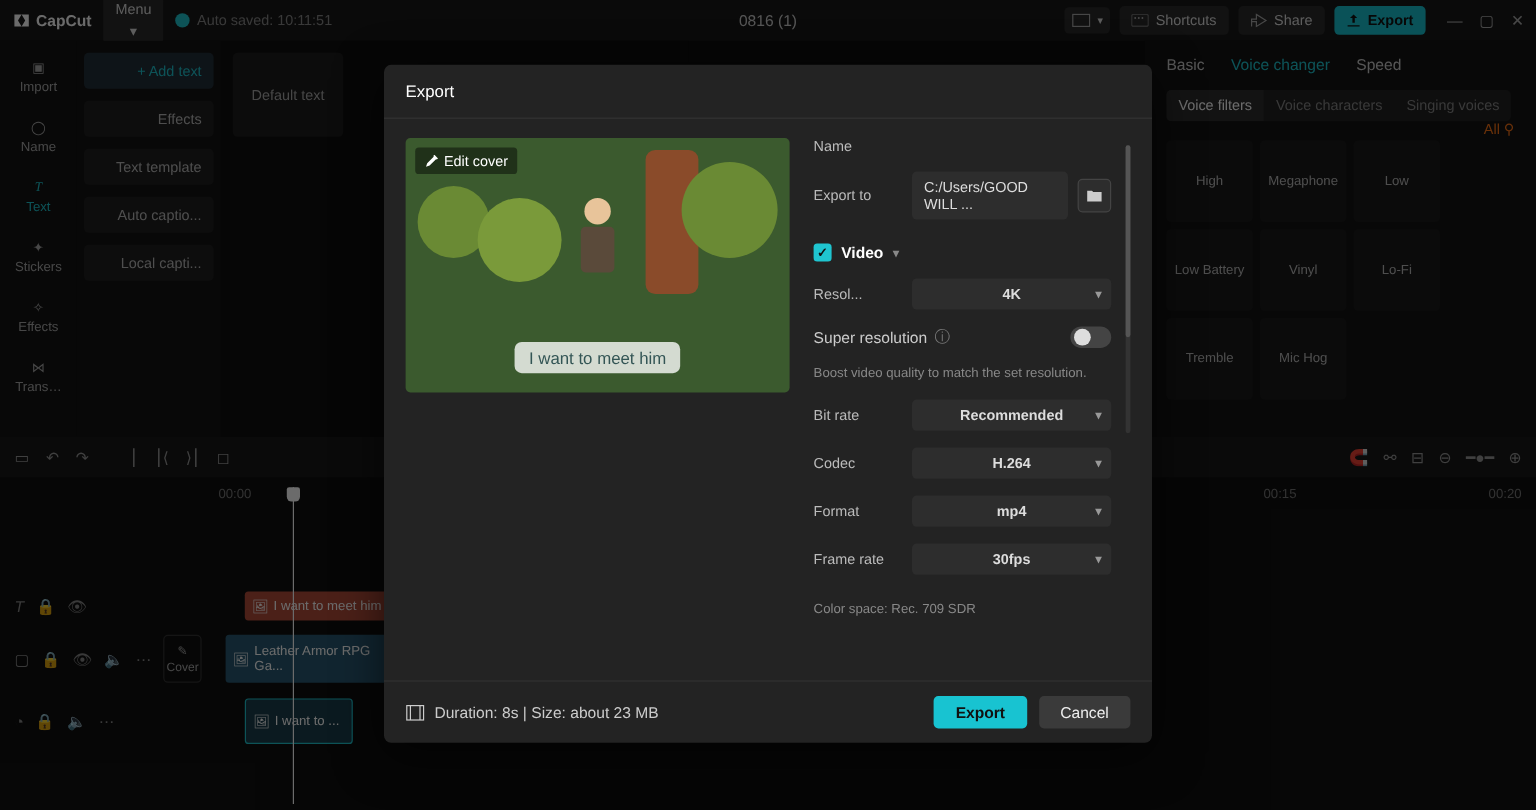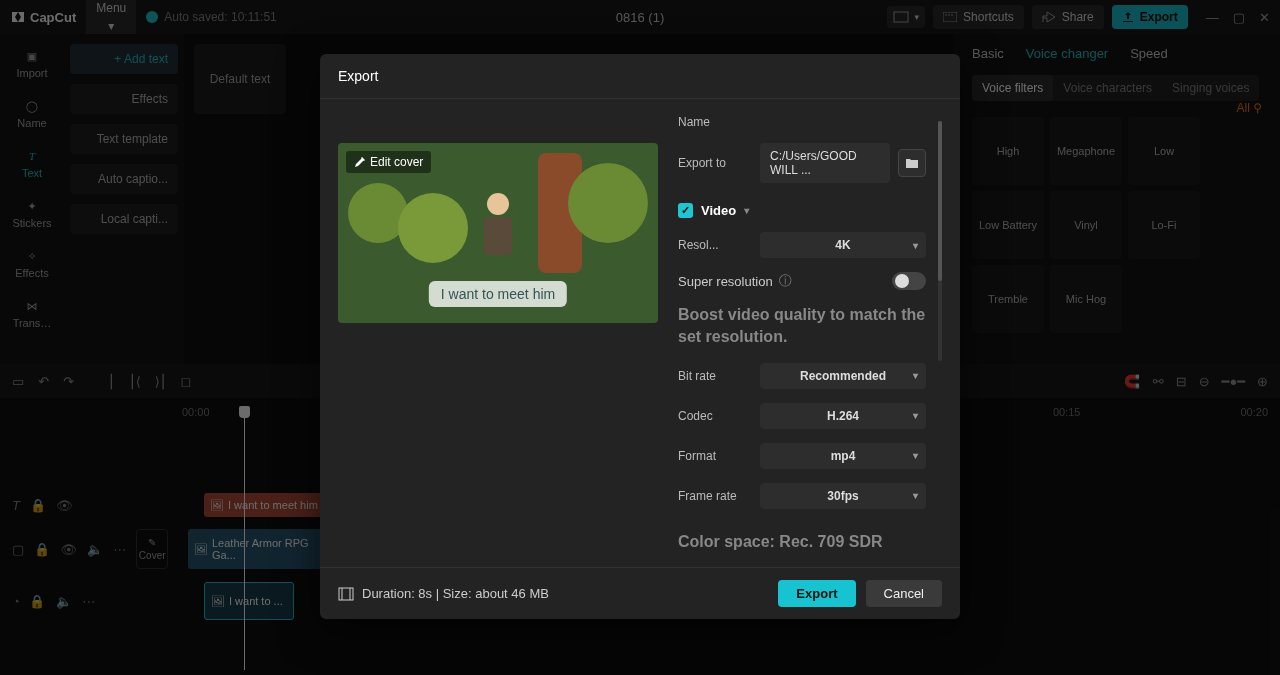--- a/index.html
+++ b/index.html
@@ -53,42 +53,42 @@
 .clip.red { background:#b24d3b; width:130px;}
 .clip.blue { background:#2a5a72; width:150px;}
 .clip.audio { background:#1c3f4c; width:90px; border:1px solid #1fc5d0; height:38px;}
 .cover-btn { width:32px; height:40px; border:1px solid #333; border-radius:4px; display:flex; flex-direction:column; align-items:center; justify-content:center; font-size:10px; color:#aaa; gap:2px;}
 
 .dim-overlay { position:absolute; inset:0; background:rgba(0,0,0,0.58); }
 
 .modal { position:absolute; left:320px; top:54px; width:640px; height:565px; background:#232323; border-radius:6px; box-shadow:0 10px 40px rgba(0,0,0,.6); display:flex; flex-direction:column; color:#ccc;}
 .modal-header { padding:14px 18px; font-size:14px; color:#fff; border-bottom:1px solid #333;}
 .modal-body { flex:1; display:flex; padding:16px 18px; gap:20px; overflow:hidden;}
-.cover-box { width:320px; height:180px; background:#3b5a2e; border-radius:4px; position:relative; overflow:hidden;margin-top:28px;}
+.cover-box { width:320px; height:212px; background:#3b5a2e; border-radius:4px; position:relative; overflow:hidden;}
 .edit-cover { position:absolute; top:8px; left:8px; background:rgba(0,0,0,.45); padding:4px 8px; border-radius:3px; font-size:12px; color:#fff; display:flex; gap:5px; align-items:center; cursor:pointer;}
 .scene-trees { position:absolute; inset:0;}
 .tree { position:absolute; border-radius:50%; background:#5f7b2f;}
 .char { position:absolute; left:140px; top:50px; width:40px; height:80px;}
 .char .head{ width:22px; height:22px; background:#e8c49a; border-radius:50%; margin:0 auto;}
 .char .body{ width:28px; height:38px; background:#5a4a3a; margin:2px auto 0; border-radius:4px;}
 .subtitle-bubble { position:absolute; bottom:16px; left:50%; transform:translateX(-50%); background:rgba(255,255,255,.78); color:#355; padding:5px 12px; border-radius:6px; font-size:14px;}
 .form-col { flex:1; display:flex; flex-direction:column; gap:14px; position:relative; padding-right:16px;}
 .scroll-track { position:absolute; right:0; top:6px; width:4px; height:240px; background:#333; border-radius:2px;}
 .scroll-thumb { width:4px; height:160px; background:#555; border-radius:2px;}
 .row { display:flex; align-items:center; gap:8px;}
 .row label { width:74px; font-size:12px; color:#bbb;}
 .input, .select { flex:1; background:#2d2d2d; border:none; color:#ddd; padding:6px 10px; border-radius:4px; font-size:12px;}
 .select { display:flex; justify-content:center; align-items:center; font-weight:600; position:relative;}
 .select .chev { position:absolute; right:8px; color:#999; font-size:10px;}
 .folder-ic { width:28px; height:28px; background:#2d2d2d; border:1px solid #444; border-radius:4px; display:flex; align-items:center; justify-content:center; cursor:pointer;}
 .vid-header { display:flex; align-items:center; gap:8px; font-weight:600; color:#fff;}
 .chk { width:15px; height:15px; background:#1fc5d0; border-radius:3px; display:inline-flex; align-items:center; justify-content:center; color:#111; font-size:11px;}
 .toggle { width:34px; height:18px; background:#444; border-radius:9px; position:relative; cursor:pointer;}
 .toggle .knob { width:14px; height:14px; background:#ddd; border-radius:50%; position:absolute; top:2px; left:3px;}
-.hint { font-size:16px; color:#888; line-height:1.4;font-weight:bold;}
+.hint { font-size:11px; color:#888; line-height:1.4;}
 .modal-footer { border-top:1px solid #333; padding:12px 18px; display:flex; align-items:center;}
 .footer-left { display:flex; align-items:center; gap:8px; color:#ccc; font-size:13px;}
 .footer-right { margin-left:auto; display:flex; gap:10px;}
 .btn { padding:6px 18px; border-radius:4px; font-size:13px; cursor:pointer;}
 .btn.primary { background:#18c3d1; color:#111; font-weight:600;}
 .btn.secondary { background:#3a3a3a; color:#eee;}
 svg { display:block; }
 </style>
 </head>
 <body>
@@ -376,20 +376,20 @@
       <div class="hint" style="margin-top:8px">Color space: Rec. 709 SDR</div>
     </div>
   </div>
   <div class="modal-footer">
     <div class="footer-left">
       <svg width="16" height="14" viewBox="0 0 16 14">
           <rect x="1" y="1" width="14" height="12" fill="none" stroke="#ccc"></rect>
           <line x1="4" y1="1" x2="4" y2="13" stroke="#ccc"></line>
           <line x1="12" y1="1" x2="12" y2="13" stroke="#ccc"></line>
         </svg>
-      <span>Duration: 8s | Size: about 46 MB</span>
+      <span>Duration: 8s | Size: about 23 MB</span>
     </div>
     <div class="footer-right">
       <div class="btn primary">Export</div>
       <div class="btn secondary">Cancel</div>
     </div>
   </div>
 </div>
 
 </body></html>

